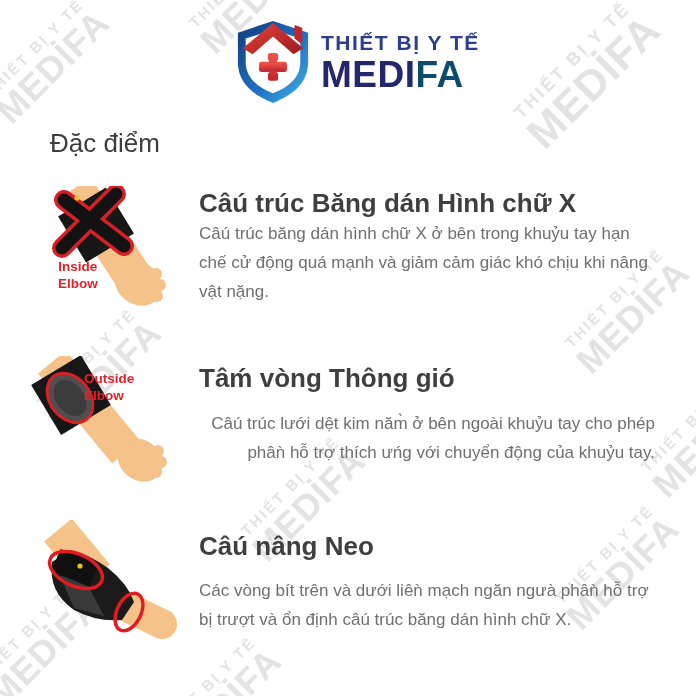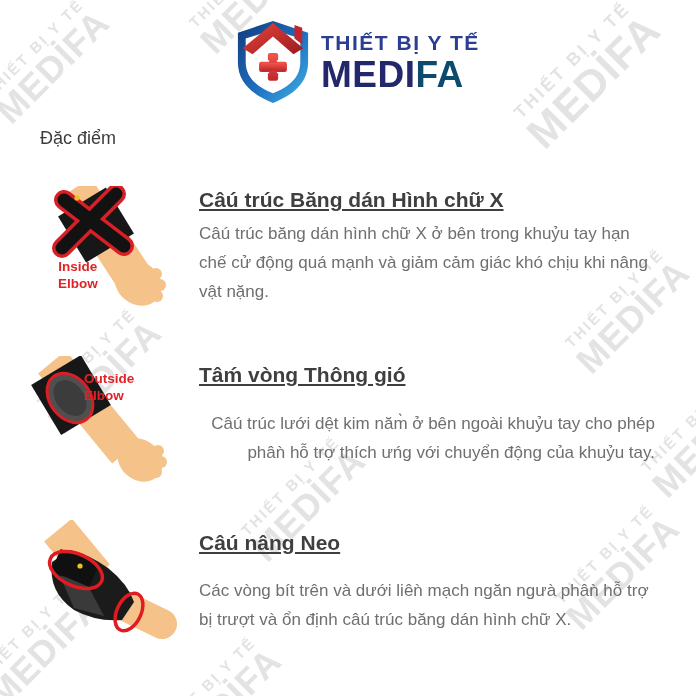--- a/index.html
+++ b/index.html
@@ -20,27 +20,27 @@
   
   #content{position:absolute;left:0;top:0;width:696px;height:696px;z-index:1;}
   
   #logo{position:absolute;left:234px;top:14px;display:flex;align-items:flex-start;}
   .brand{margin-left:9px;}
   .brand-top{font-size:21px;font-weight:600;color:#2b3e92;letter-spacing:1.5px;margin-top:17px;}
   .brand-name{font-size:37px;font-weight:800;color:#23276b;letter-spacing:.5px;line-height:1.02;margin-top:1px;}
   .brand-fa{color:#0c4a6e;}
   
   #page-heading{
-    position:absolute;left:40px;top:128px;margin:0;
-    font-size:18px;font-weight:400;color:#3d3d3d;
+    position:absolute;left:50px;top:128px;margin:0;
+    font-size:26px;font-weight:400;color:#3d3d3d;
   }
   
   .feature-title{
     position:absolute;left:199px;margin:0;
-    font-size:21px;font-weight:700;color:#3f3f3f;text-decoration:underline;
+    font-size:26px;font-weight:700;color:#3f3f3f;
   }
   .feature-desc{
     position:absolute;left:199px;width:456px;margin:0;
     font-size:17px;line-height:29px;color:#6f6f6f;
   }
   
   .fig{position:absolute;}
   .fig svg{display:block;}
   .fig-label{
     position:absolute;color:#df2328;font-weight:700;

